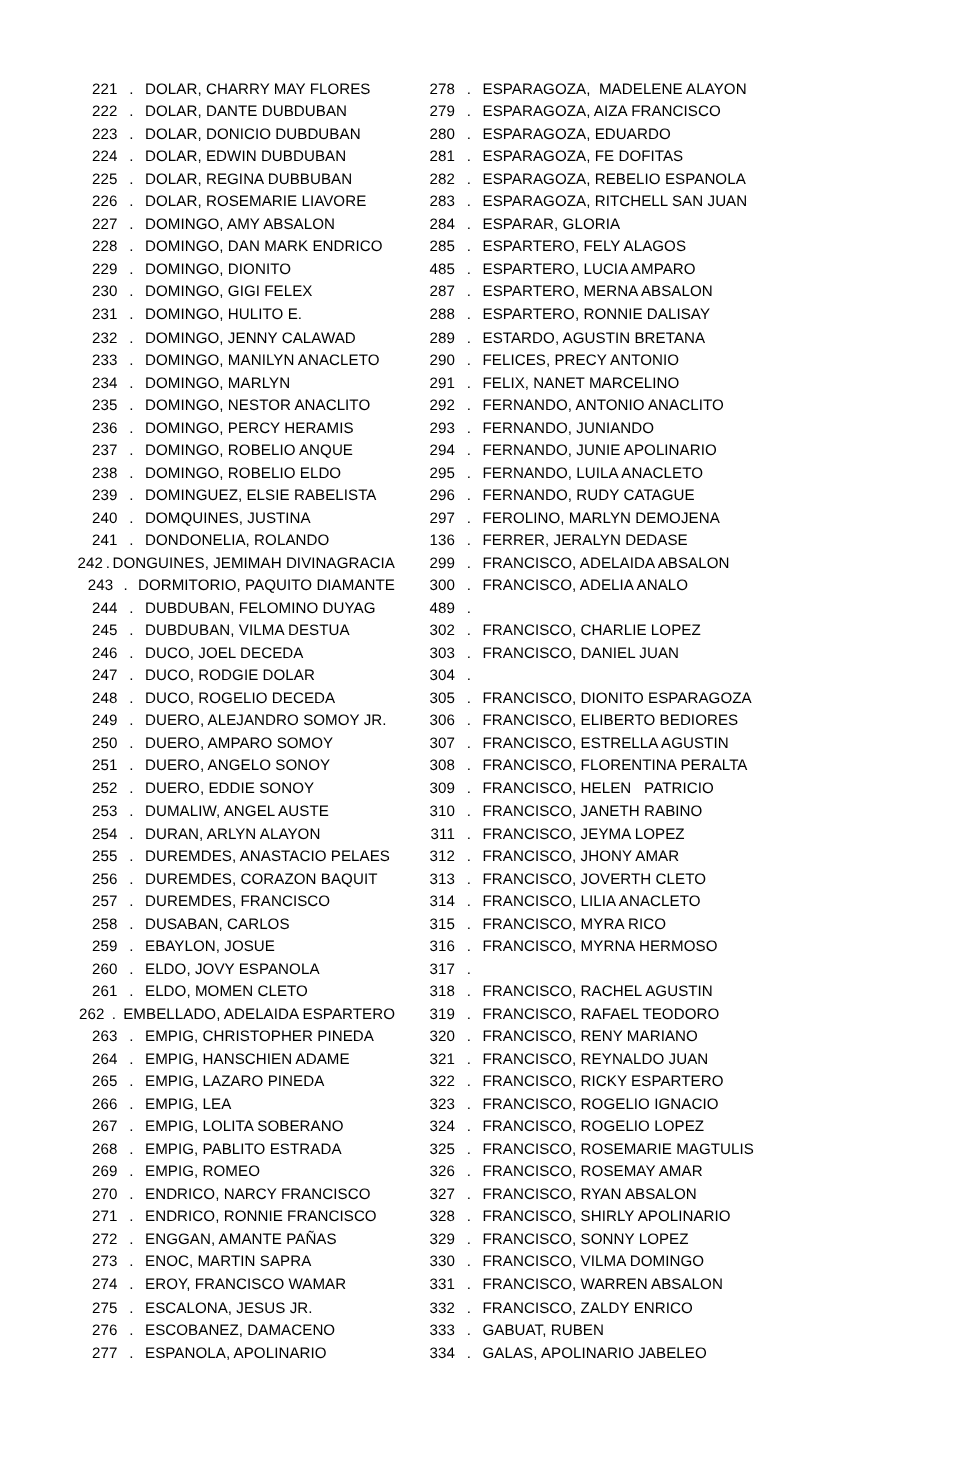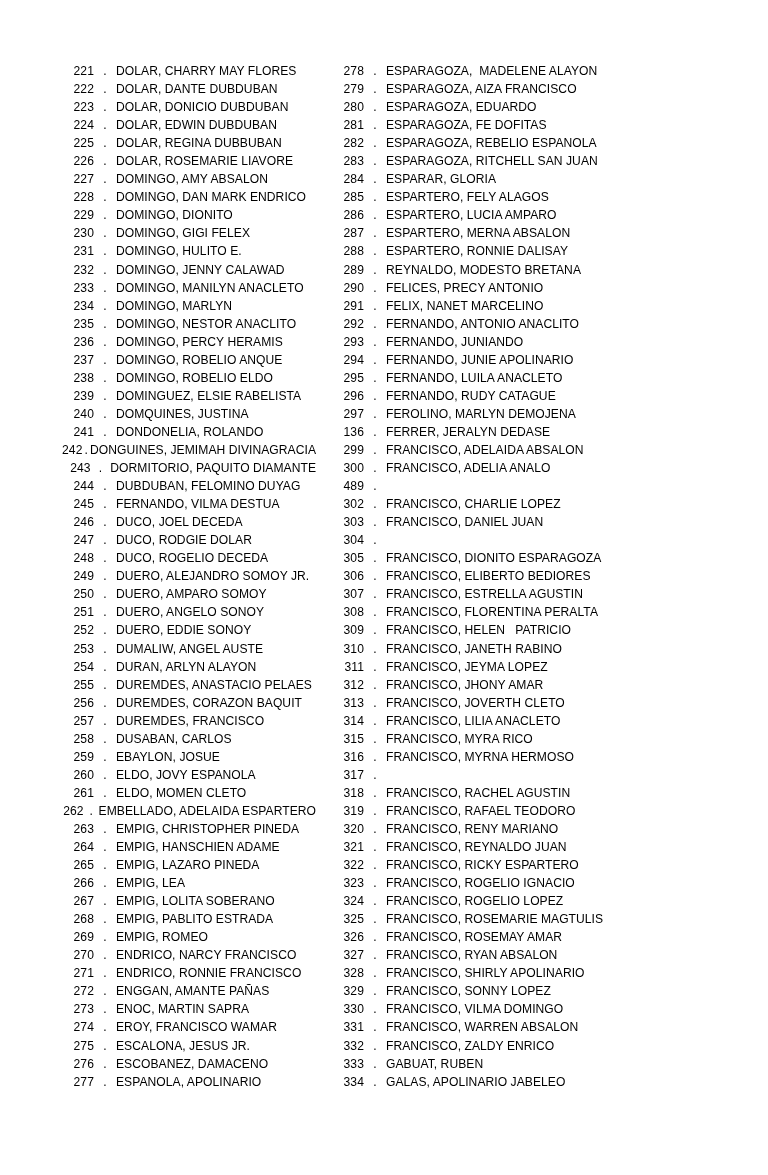--- a/index.html
+++ b/index.html
@@ -192,21 +192,21 @@
           <span class="entry-name">DORMITORIO, PAQUITO DIAMANTE</span>
         </div>
         <div class="entry">
           <span class="entry-number">244</span>
           <span class="entry-dot">.</span>
           <span class="entry-name">DUBDUBAN, FELOMINO DUYAG</span>
         </div>
         <div class="entry">
           <span class="entry-number">245</span>
           <span class="entry-dot">.</span>
-          <span class="entry-name">FERNANDO, VILMA DESTUA</span>
+          <span class="entry-name">DUBDUBAN, VILMA DESTUA</span>
         </div>
         <div class="entry">
           <span class="entry-number">246</span>
           <span class="entry-dot">.</span>
           <span class="entry-name">DUCO, JOEL DECEDA</span>
         </div>
         <div class="entry">
           <span class="entry-number">247</span>
           <span class="entry-dot">.</span>
           <span class="entry-name">DUCO, RODGIE DOLAR</span>
@@ -397,38 +397,38 @@
           <span class="entry-number">284</span>
           <span class="entry-dot">.</span>
           <span class="entry-name">ESPARAR, GLORIA</span>
         </div>
         <div class="entry">
           <span class="entry-number">285</span>
           <span class="entry-dot">.</span>
           <span class="entry-name">ESPARTERO, FELY ALAGOS</span>
         </div>
         <div class="entry">
-          <span class="entry-number">286</span>
+          <span class="entry-number">485</span>
           <span class="entry-dot">.</span>
           <span class="entry-name">ESPARTERO, LUCIA AMPARO</span>
         </div>
         <div class="entry">
           <span class="entry-number">287</span>
           <span class="entry-dot">.</span>
           <span class="entry-name">ESPARTERO, MERNA ABSALON</span>
         </div>
         <div class="entry">
           <span class="entry-number">288</span>
           <span class="entry-dot">.</span>
           <span class="entry-name">ESPARTERO, RONNIE DALISAY</span>
         </div>
         <div class="entry">
           <span class="entry-number">289</span>
           <span class="entry-dot">.</span>
-          <span class="entry-name">REYNALDO, MODESTO BRETANA</span>
+          <span class="entry-name">ESTARDO, AGUSTIN BRETANA</span>
         </div>
         <div class="entry">
           <span class="entry-number">290</span>
           <span class="entry-dot">.</span>
           <span class="entry-name">FELICES, PRECY ANTONIO</span>
         </div>
         <div class="entry">
           <span class="entry-number">291</span>
           <span class="entry-dot">.</span>
           <span class="entry-name">FELIX, NANET MARCELINO</span>

